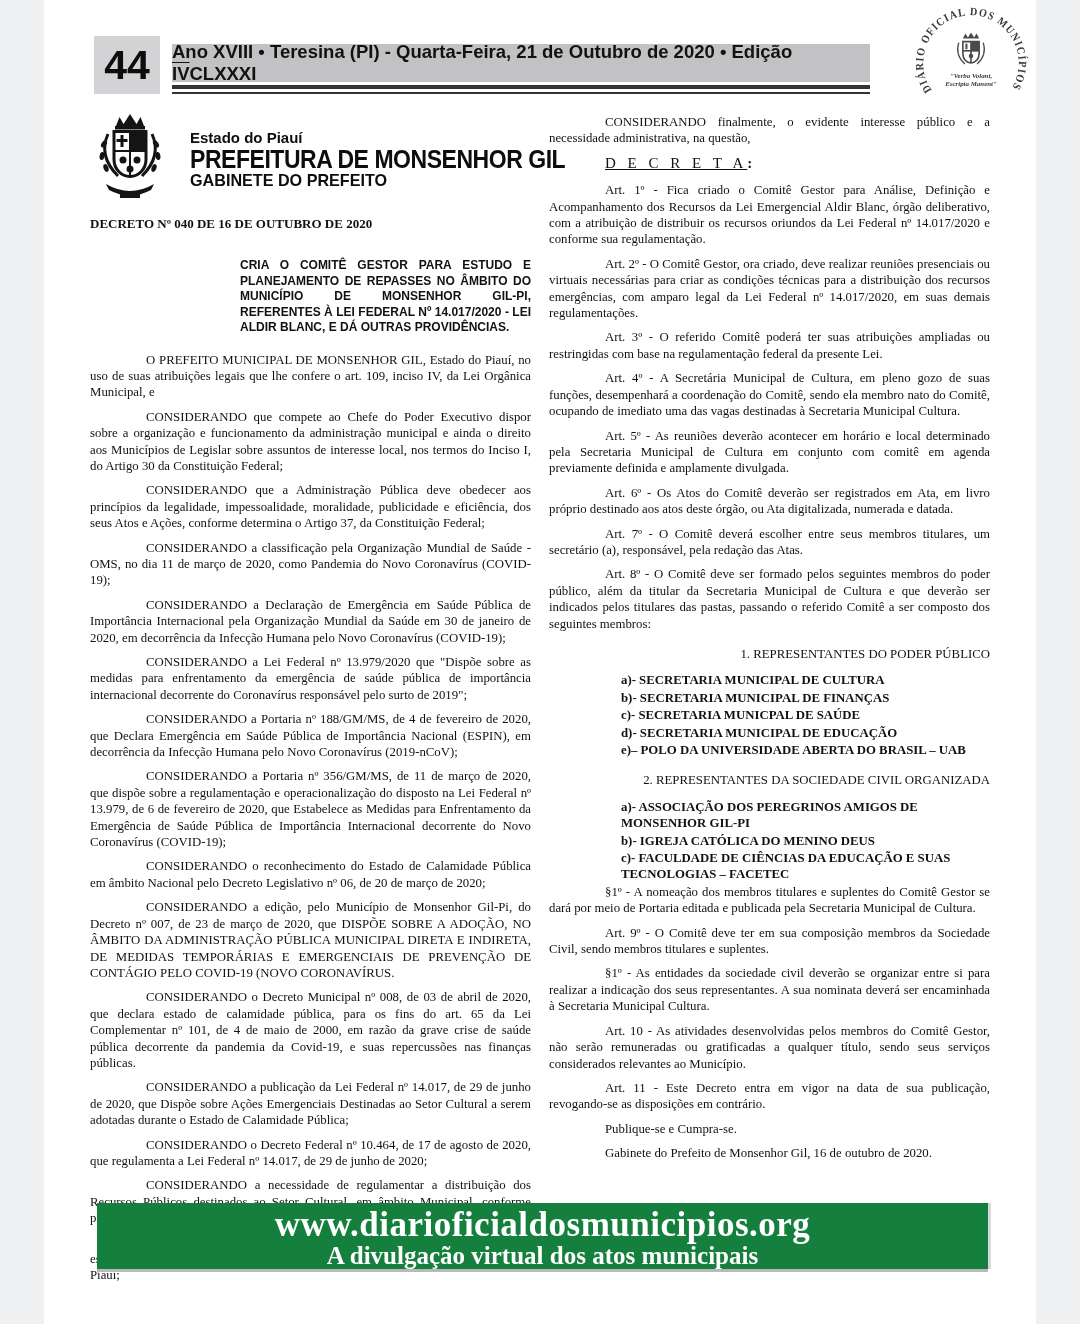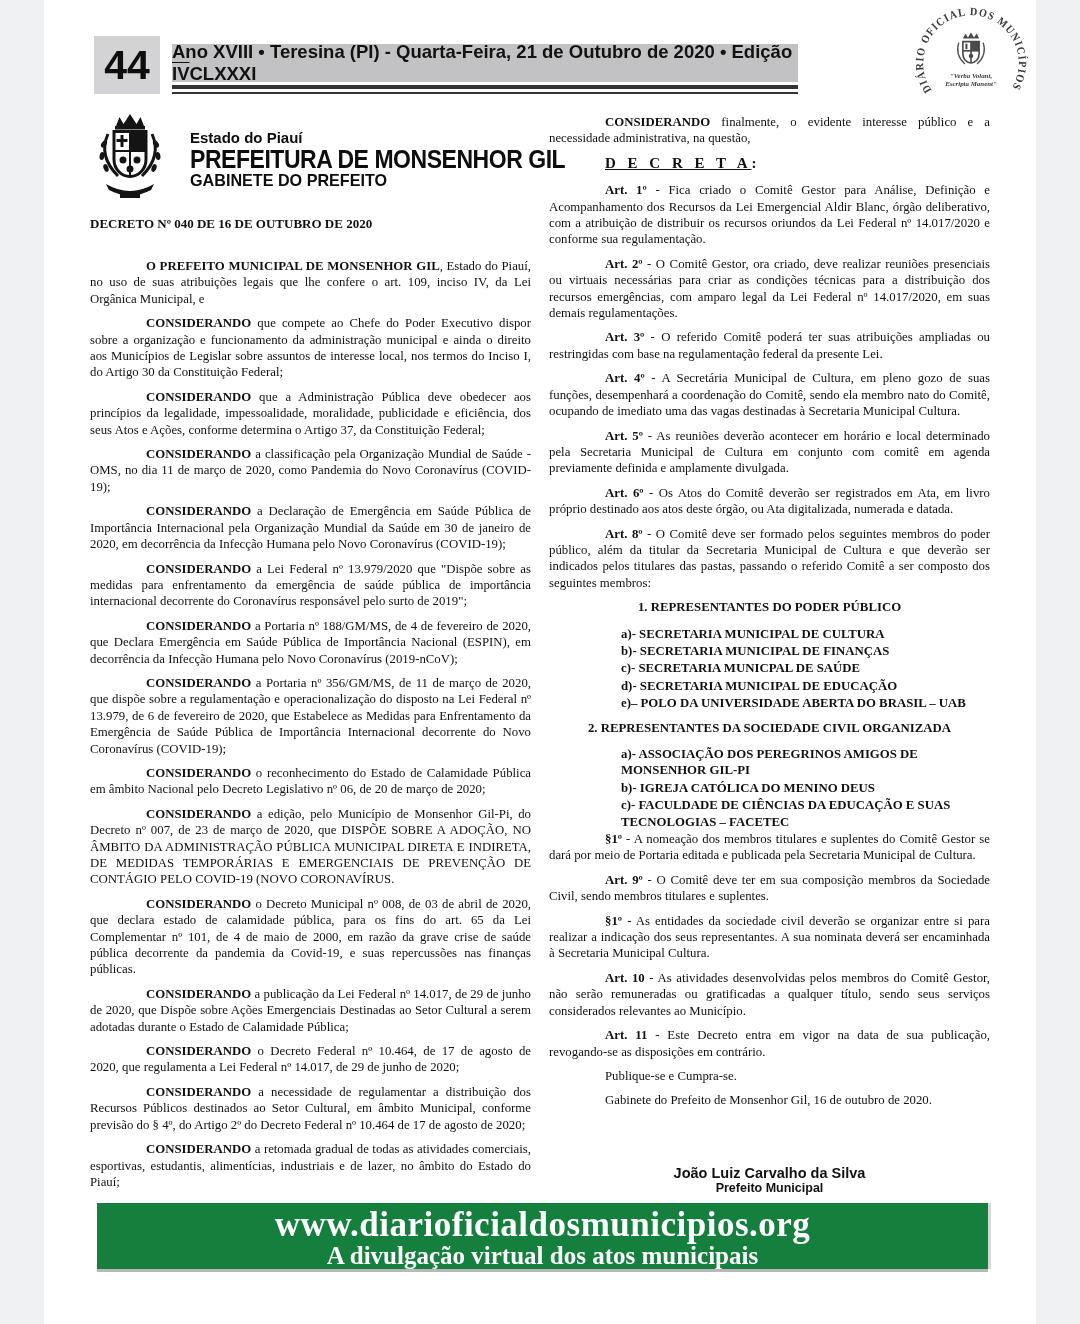--- a/index.html
+++ b/index.html
@@ -5,21 +5,21 @@
   * { margin: 0; padding: 0; box-sizing: border-box; }
   html, body { width: 1080px; height: 1324px; overflow: hidden; }
   body { background: #eef0f2; font-family: "Liberation Serif", serif; color: #111; }
   .page { position: absolute; left: 44px; top: 0; width: 992px; height: 1324px; background: #ffffff; }
 
   
   .masthead { position: relative; height: 112px; padding: 38px 0 0 50px; }
   .pagenum-box { position: absolute; left: 50px; top: 36px; width: 66px; height: 58px;
     background: #d3d3d5; display: flex; align-items: center; justify-content: center;
     font-family: "Liberation Sans", sans-serif; font-weight: bold; font-size: 41px; color: #0d0d0d; }
-  .bar-wrap { position: absolute; left: 128px; top: 44px; width: 626px; }
+  .bar-wrap { position: absolute; left: 128px; top: 44px; width: 698px; }
   .masthead-bar { background: #c2c2c4; height: 38px; display: flex; align-items: center; justify-content: center;
     font-family: "Liberation Sans", sans-serif; font-weight: bold; font-size: 18.5px; color: #121212; }
   .ov { text-decoration: overline; }
   .double-rule { margin-top: 3px; height: 9px; border-top: 4px solid #343436; border-bottom: 2px solid #343436; }
   .seal { position: absolute; right: 4px; top: 2px; width: 122px; height: 122px; }
 
   
   .content { display: flex; gap: 18px; padding: 0 46px; }
   .column { width: 441px; }
   .col-left { padding-top: 0; }
@@ -34,25 +34,25 @@
   .lh-entity { font-size: 25px; letter-spacing: -0.5px; transform: scaleX(0.92); transform-origin: left; white-space: nowrap; line-height: 1.05; }
   .lh-office { font-size: 17px; transform: scaleX(0.95); transform-origin: left; line-height: 1.1; }
 
   .decree-title { font-weight: bold; font-size: 13px; margin: 8px 0 26px; }
 
   .ementa { margin-left: 150px; font-family: "Liberation Sans", sans-serif; font-weight: bold;
     font-size: 12px; line-height: 15.5px; text-align: justify; margin-bottom: 16px; }
 
   
   .flow p { font-size: 12.8px; line-height: 16.4px; text-align: justify; text-indent: 56px; margin-bottom: 8px; }
-  .flow p .lead { font-weight: bold; }
+  .flow p .lead { font-weight: normal; }
   .flow p.decreta { margin: 6px 0 10px; }
   .flow p.decreta .lead { font-size: 15px; letter-spacing: 4px; text-decoration: underline; }
   .flow p.decreta .rest { font-weight: bold; font-size: 15px; }
-  .flow p.section { text-indent: 0; font-weight: bold; margin: 8px 0 10px; text-align: center; }
+  .flow p.section { text-indent: 0; font-weight: bold; margin: 14px 0 10px; text-align: right; }
   .flow p.list-item { text-indent: 0; margin: 0 0 1px 58px; font-weight: bold; text-align: left; padding-left: 14px; }
   .flow p.list-item .lead { font-weight: bold; }
   .flow p.plain { text-indent: 56px; }
   .flow p.gap-top { margin-top: 0; }
 
   .signature { text-align: center; margin-top: 56px; font-family: "Liberation Sans", sans-serif; font-weight: bold; }
   .sig-name { font-size: 14.5px; }
   .sig-role { font-size: 12.5px; }
 
   
@@ -137,20 +137,21 @@
         </svg>
         <div class="lh-divider"></div>
         <div class="lh-text">
           <div class="lh-state">Estado do Piauí</div>
           <div class="lh-entity">PREFEITURA DE MONSENHOR GIL</div>
           <div class="lh-office">GABINETE DO PREFEITO</div>
         </div>
       </div>
 
       <div class="decree-title">DECRETO Nº 040 DE 16 DE OUTUBRO DE 2020</div>
+      <p class="ementa">CRIA O COMITÊ GESTOR PARA ESTUDO E PLANEJAMENTO DE REPASSES NO ÂMBITO DO MUNICÍPIO DE MONSENHOR GIL-PI, REFERENTES À LEI FEDERAL Nº 14.017/2020 - LEI ALDIR BLANC, E DÁ OUTRAS PROVIDÊNCIAS.</p>
 
       <div class="flow">
 
       <p><span class="lead">O PREFEITO MUNICIPAL DE MONSENHOR GIL</span><span class="rest">, Estado do Piauí, no uso de suas atribuições legais que lhe confere o art. 109, inciso IV, da Lei Orgânica Municipal, e</span></p>
           <p><span class="lead">CONSIDERANDO</span><span class="rest"> que compete ao Chefe do Poder Executivo dispor sobre a organização e funcionamento da administração municipal e ainda o direito aos Municípios de Legislar sobre assuntos de interesse local, nos termos do Inciso I, do Artigo 30 da Constituição Federal;</span></p>
           <p><span class="lead">CONSIDERANDO</span><span class="rest"> que a Administração Pública deve obedecer aos princípios da legalidade, impessoalidade, moralidade, publicidade e eficiência, dos seus Atos e Ações, conforme determina o Artigo 37, da Constituição Federal;</span></p>
           <p><span class="lead">CONSIDERANDO</span><span class="rest"> a classificação pela Organização Mundial de Saúde - OMS, no dia 11 de março de 2020, como Pandemia do Novo Coronavírus (COVID-19);</span></p>
           <p><span class="lead">CONSIDERANDO</span><span class="rest"> a Declaração de Emergência em Saúde Pública de Importância Internacional pela Organização Mundial da Saúde em 30 de janeiro de 2020, em decorrência da Infecção Humana pelo Novo Coronavírus (COVID-19);</span></p>
           <p><span class="lead">CONSIDERANDO</span><span class="rest"> a Lei Federal nº 13.979/2020 que "Dispõe sobre as medidas para enfrentamento da emergência de saúde pública de importância internacional decorrente do Coronavírus responsável pelo surto de 2019";</span></p>
           <p><span class="lead">CONSIDERANDO</span><span class="rest"> a Portaria nº 188/GM/MS, de 4 de fevereiro de 2020, que Declara Emergência em Saúde Pública de Importância Nacional (ESPIN), em decorrência da Infecção Humana pelo Novo Coronavírus (2019-nCoV);</span></p>
@@ -169,20 +170,21 @@
       <div class="flow">
 
       <p><span class="lead">CONSIDERANDO</span><span class="rest"> finalmente, o evidente interesse público e a necessidade administrativa, na questão,</span></p>
           <p class="decreta"><span class="lead">D E C R E T A</span><span class="rest">:</span></p>
           <p><span class="lead">Art. 1º</span><span class="rest"> - Fica criado o Comitê Gestor para Análise, Definição e Acompanhamento dos Recursos da Lei Emergencial Aldir Blanc, órgão deliberativo, com a atribuição de distribuir os recursos oriundos da Lei Federal nº 14.017/2020 e conforme sua regulamentação.</span></p>
           <p><span class="lead">Art. 2º</span><span class="rest"> - O Comitê Gestor, ora criado, deve realizar reuniões presenciais ou virtuais necessárias para criar as condições técnicas para a distribuição dos recursos emergências, com amparo legal da Lei Federal nº 14.017/2020, em suas demais regulamentações.</span></p>
           <p><span class="lead">Art. 3º</span><span class="rest"> - O referido Comitê poderá ter suas atribuições ampliadas ou restringidas com base na regulamentação federal da presente Lei.</span></p>
           <p><span class="lead">Art. 4º</span><span class="rest"> - A Secretária Municipal de Cultura, em pleno gozo de suas funções, desempenhará a coordenação do Comitê, sendo ela membro nato do Comitê, ocupando de imediato uma das vagas destinadas à Secretaria Municipal Cultura.</span></p>
           <p><span class="lead">Art. 5º</span><span class="rest"> - As reuniões deverão acontecer em horário e local determinado pela Secretaria Municipal de Cultura em conjunto com comitê em agenda previamente definida e amplamente divulgada.</span></p>
           <p><span class="lead">Art. 6º</span><span class="rest"> - Os Atos do Comitê deverão ser registrados em Ata, em livro próprio destinado aos atos deste órgão, ou Ata digitalizada, numerada e datada.</span></p>
+          <p><span class="lead">Art. 7º</span><span class="rest"> - O Comitê deverá escolher entre seus membros titulares, um secretário (a), responsável, pela redação das Atas.</span></p>
           <p><span class="lead">Art. 8º</span><span class="rest"> - O Comitê deve ser formado pelos seguintes membros do poder público, além da titular da Secretaria Municipal de Cultura e que deverão ser indicados pelos titulares das pastas, passando o referido Comitê a ser composto dos seguintes membros:</span></p>
           <p class="section"><span class="lead">1. REPRESENTANTES DO PODER PÚBLICO</span><span class="rest"></span></p>
           <p class="list-item"><span class="lead">a)- SECRETARIA MUNICIPAL DE CULTURA</span><span class="rest"></span></p>
           <p class="list-item"><span class="lead">b)- SECRETARIA MUNICIPAL DE FINANÇAS</span><span class="rest"></span></p>
           <p class="list-item"><span class="lead">c)- SECRETARIA MUNICPAL DE SAÚDE</span><span class="rest"></span></p>
           <p class="list-item"><span class="lead">d)- SECRETARIA MUNICIPAL DE EDUCAÇÃO</span><span class="rest"></span></p>
           <p class="list-item"><span class="lead">e)– POLO DA UNIVERSIDADE ABERTA DO BRASIL – UAB</span><span class="rest"></span></p>
           <p class="section"><span class="lead">2. REPRESENTANTES DA SOCIEDADE CIVIL ORGANIZADA</span><span class="rest"></span></p>
           <p class="list-item"><span class="lead">a)- ASSOCIAÇÃO DOS PEREGRINOS AMIGOS DE MONSENHOR GIL-PI</span><span class="rest"></span></p>
           <p class="list-item"><span class="lead">b)- IGREJA CATÓLICA DO MENINO DEUS</span><span class="rest"></span></p>

